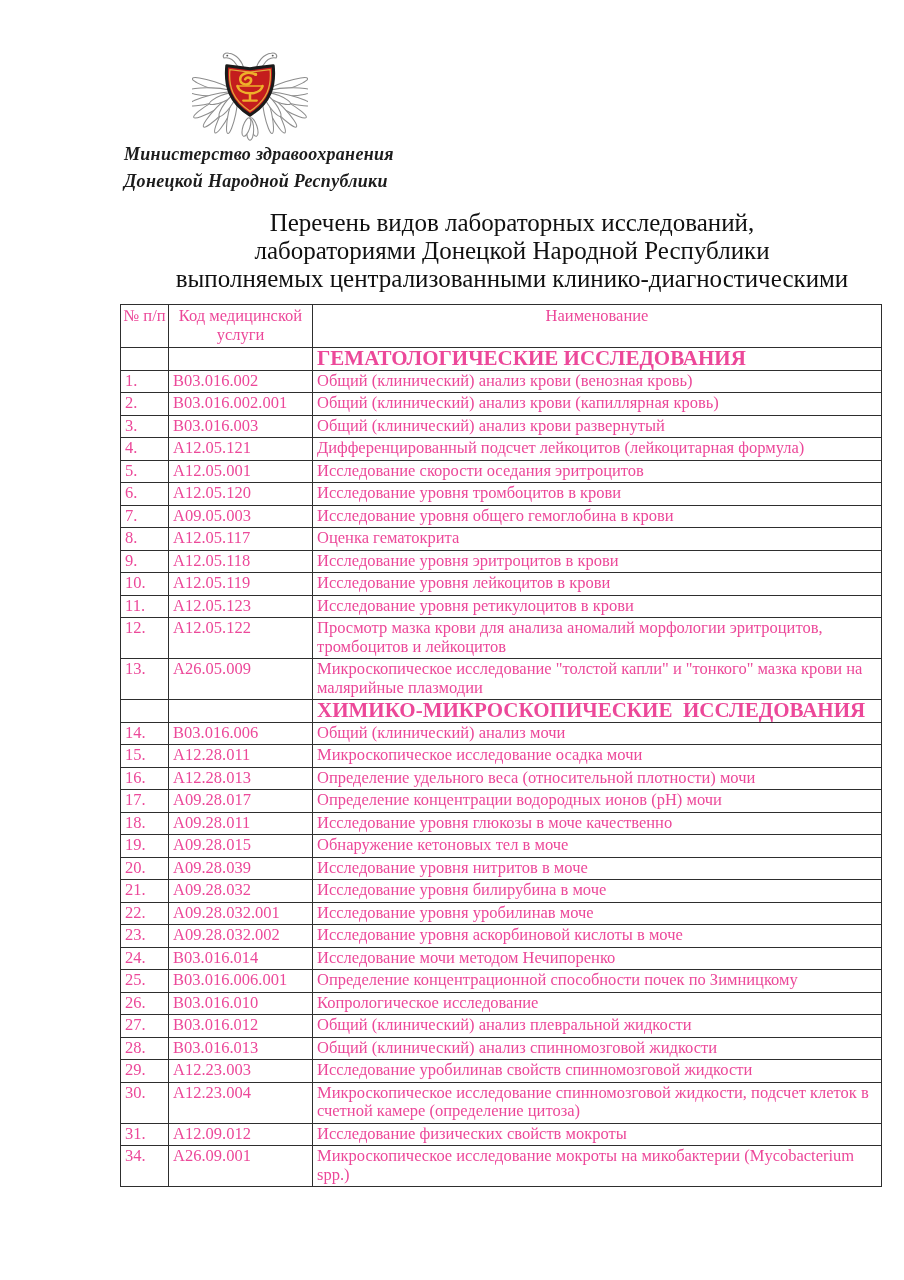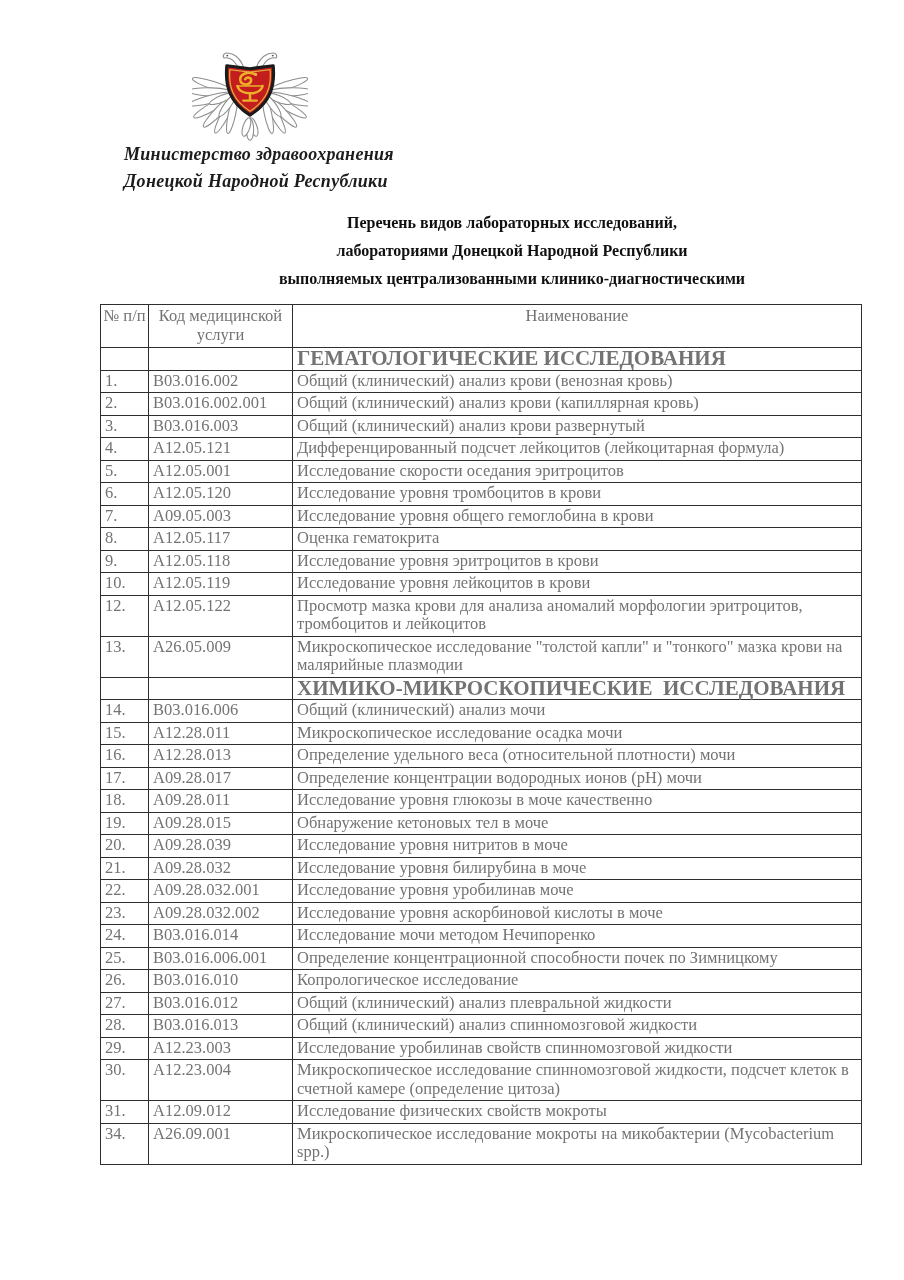--- a/index.html
+++ b/index.html
@@ -18,31 +18,32 @@
   .ministry {
     position:absolute; left:124px; top:141px;
     font-style:italic; font-weight:600;
     font-size:18px; line-height:27px;
     letter-spacing:0.3px;
     color:#1c1c1c;
   }
   .doc-title {
     position:absolute; left:124px; top:209px; width:776px;
     text-align:center;
-    font-weight:bold; font-size:16px; line-height:28px;
+    font-weight:normal; font-size:25px; line-height:28px;
     color:#101010;
   }
   .table-wrap {
     position:absolute; left:100px; top:304px;
   }
   table.lab-table {
     border-collapse:collapse; table-layout:fixed;
     width:761px;
     font-size:16.5px; line-height:18.5px;
-    color:#737373;
+    color:#ec4899;
+    margin-left:20px;
   }
   .lab-table col.c-num  { width:48px; }
   .lab-table col.c-code { width:144px; }
   .lab-table col.c-name { width:569px; }
   .lab-table th, .lab-table td {
     border:1px solid #2e2e2e;
     vertical-align:top;
     padding:1px 4px 2px 4px;
   }
   .lab-table th {
@@ -227,20 +228,25 @@
           <td class="num-cell">9.</td>
           <td class="code-cell">A12.05.118</td>
           <td class="name-cell">Исследование уровня эритроцитов в крови</td>
         </tr>
         <tr>
           <td class="num-cell">10.</td>
           <td class="code-cell">A12.05.119</td>
           <td class="name-cell">Исследование уровня лейкоцитов в крови</td>
         </tr>
         <tr>
+          <td class="num-cell">11.</td>
+          <td class="code-cell">A12.05.123</td>
+          <td class="name-cell">Исследование уровня ретикулоцитов в крови</td>
+        </tr>
+        <tr>
           <td class="num-cell">12.</td>
           <td class="code-cell">A12.05.122</td>
           <td class="name-cell">Просмотр мазка крови для анализа аномалий морфологии эритроцитов, тромбоцитов и лейкоцитов</td>
         </tr>
         <tr>
           <td class="num-cell">13.</td>
           <td class="code-cell">A26.05.009</td>
           <td class="name-cell">Микроскопическое исследование "толстой капли" и "тонкого" мазка крови на малярийные плазмодии</td>
         </tr>
         <tr>

